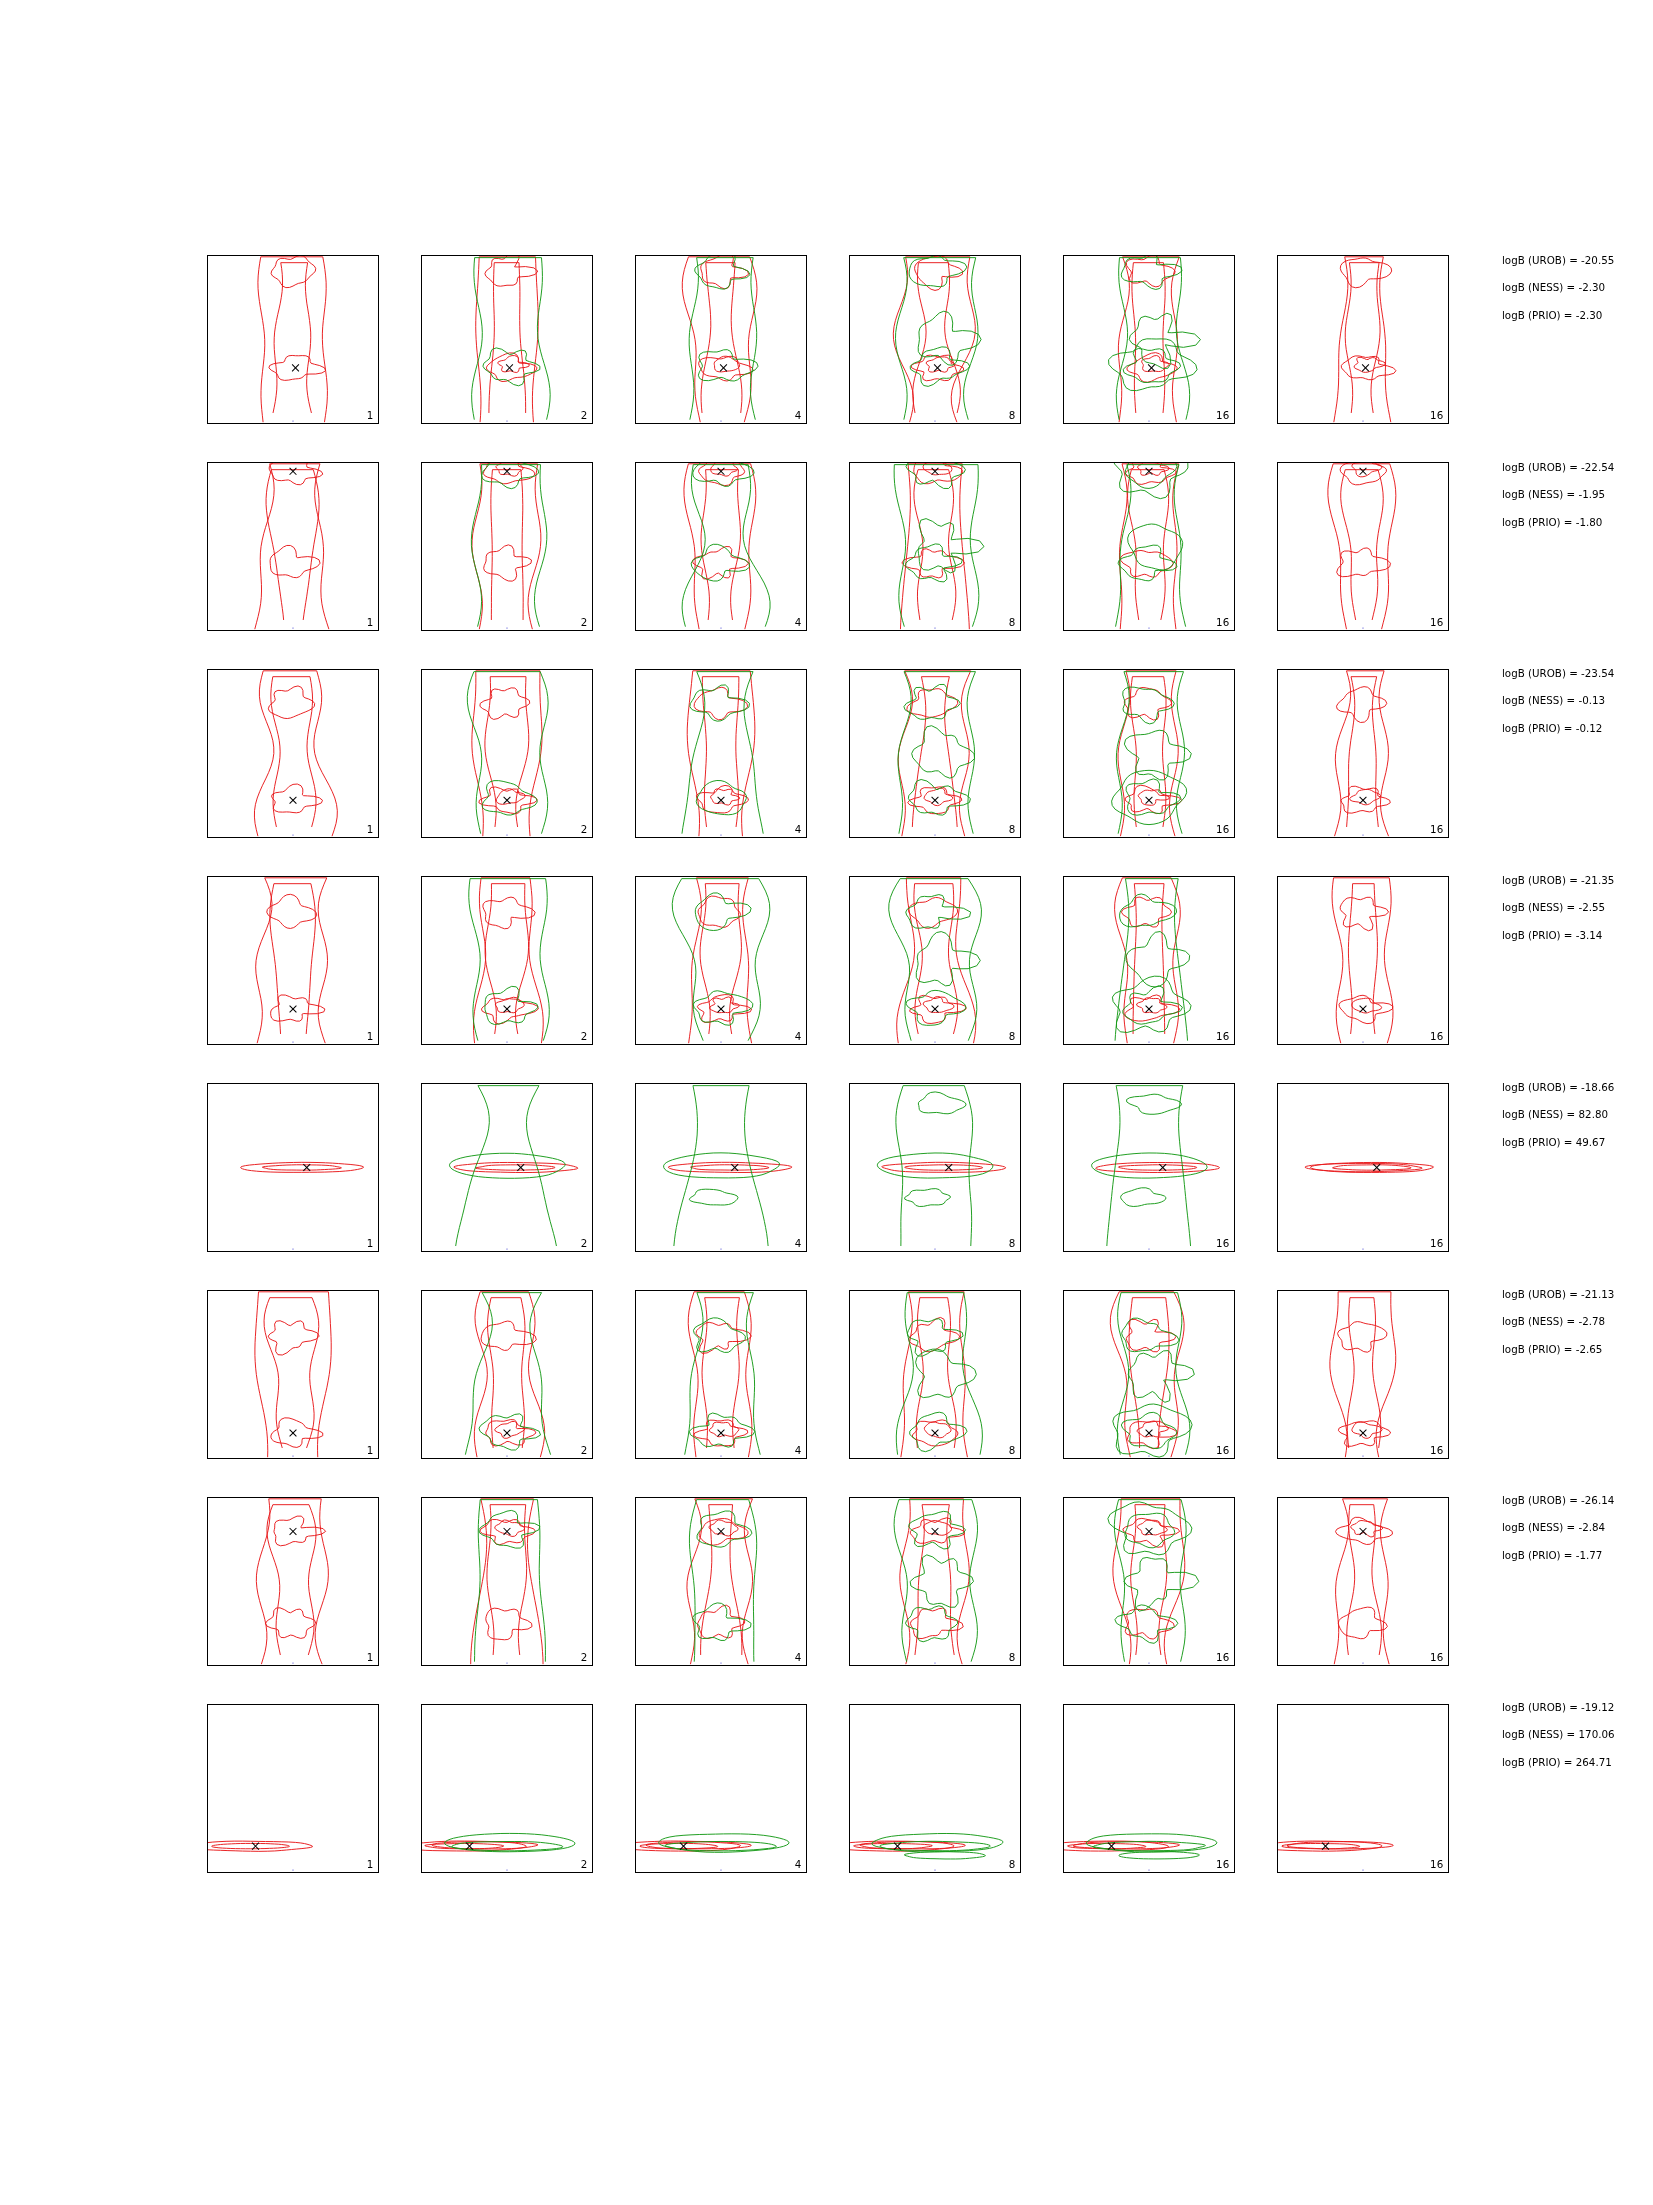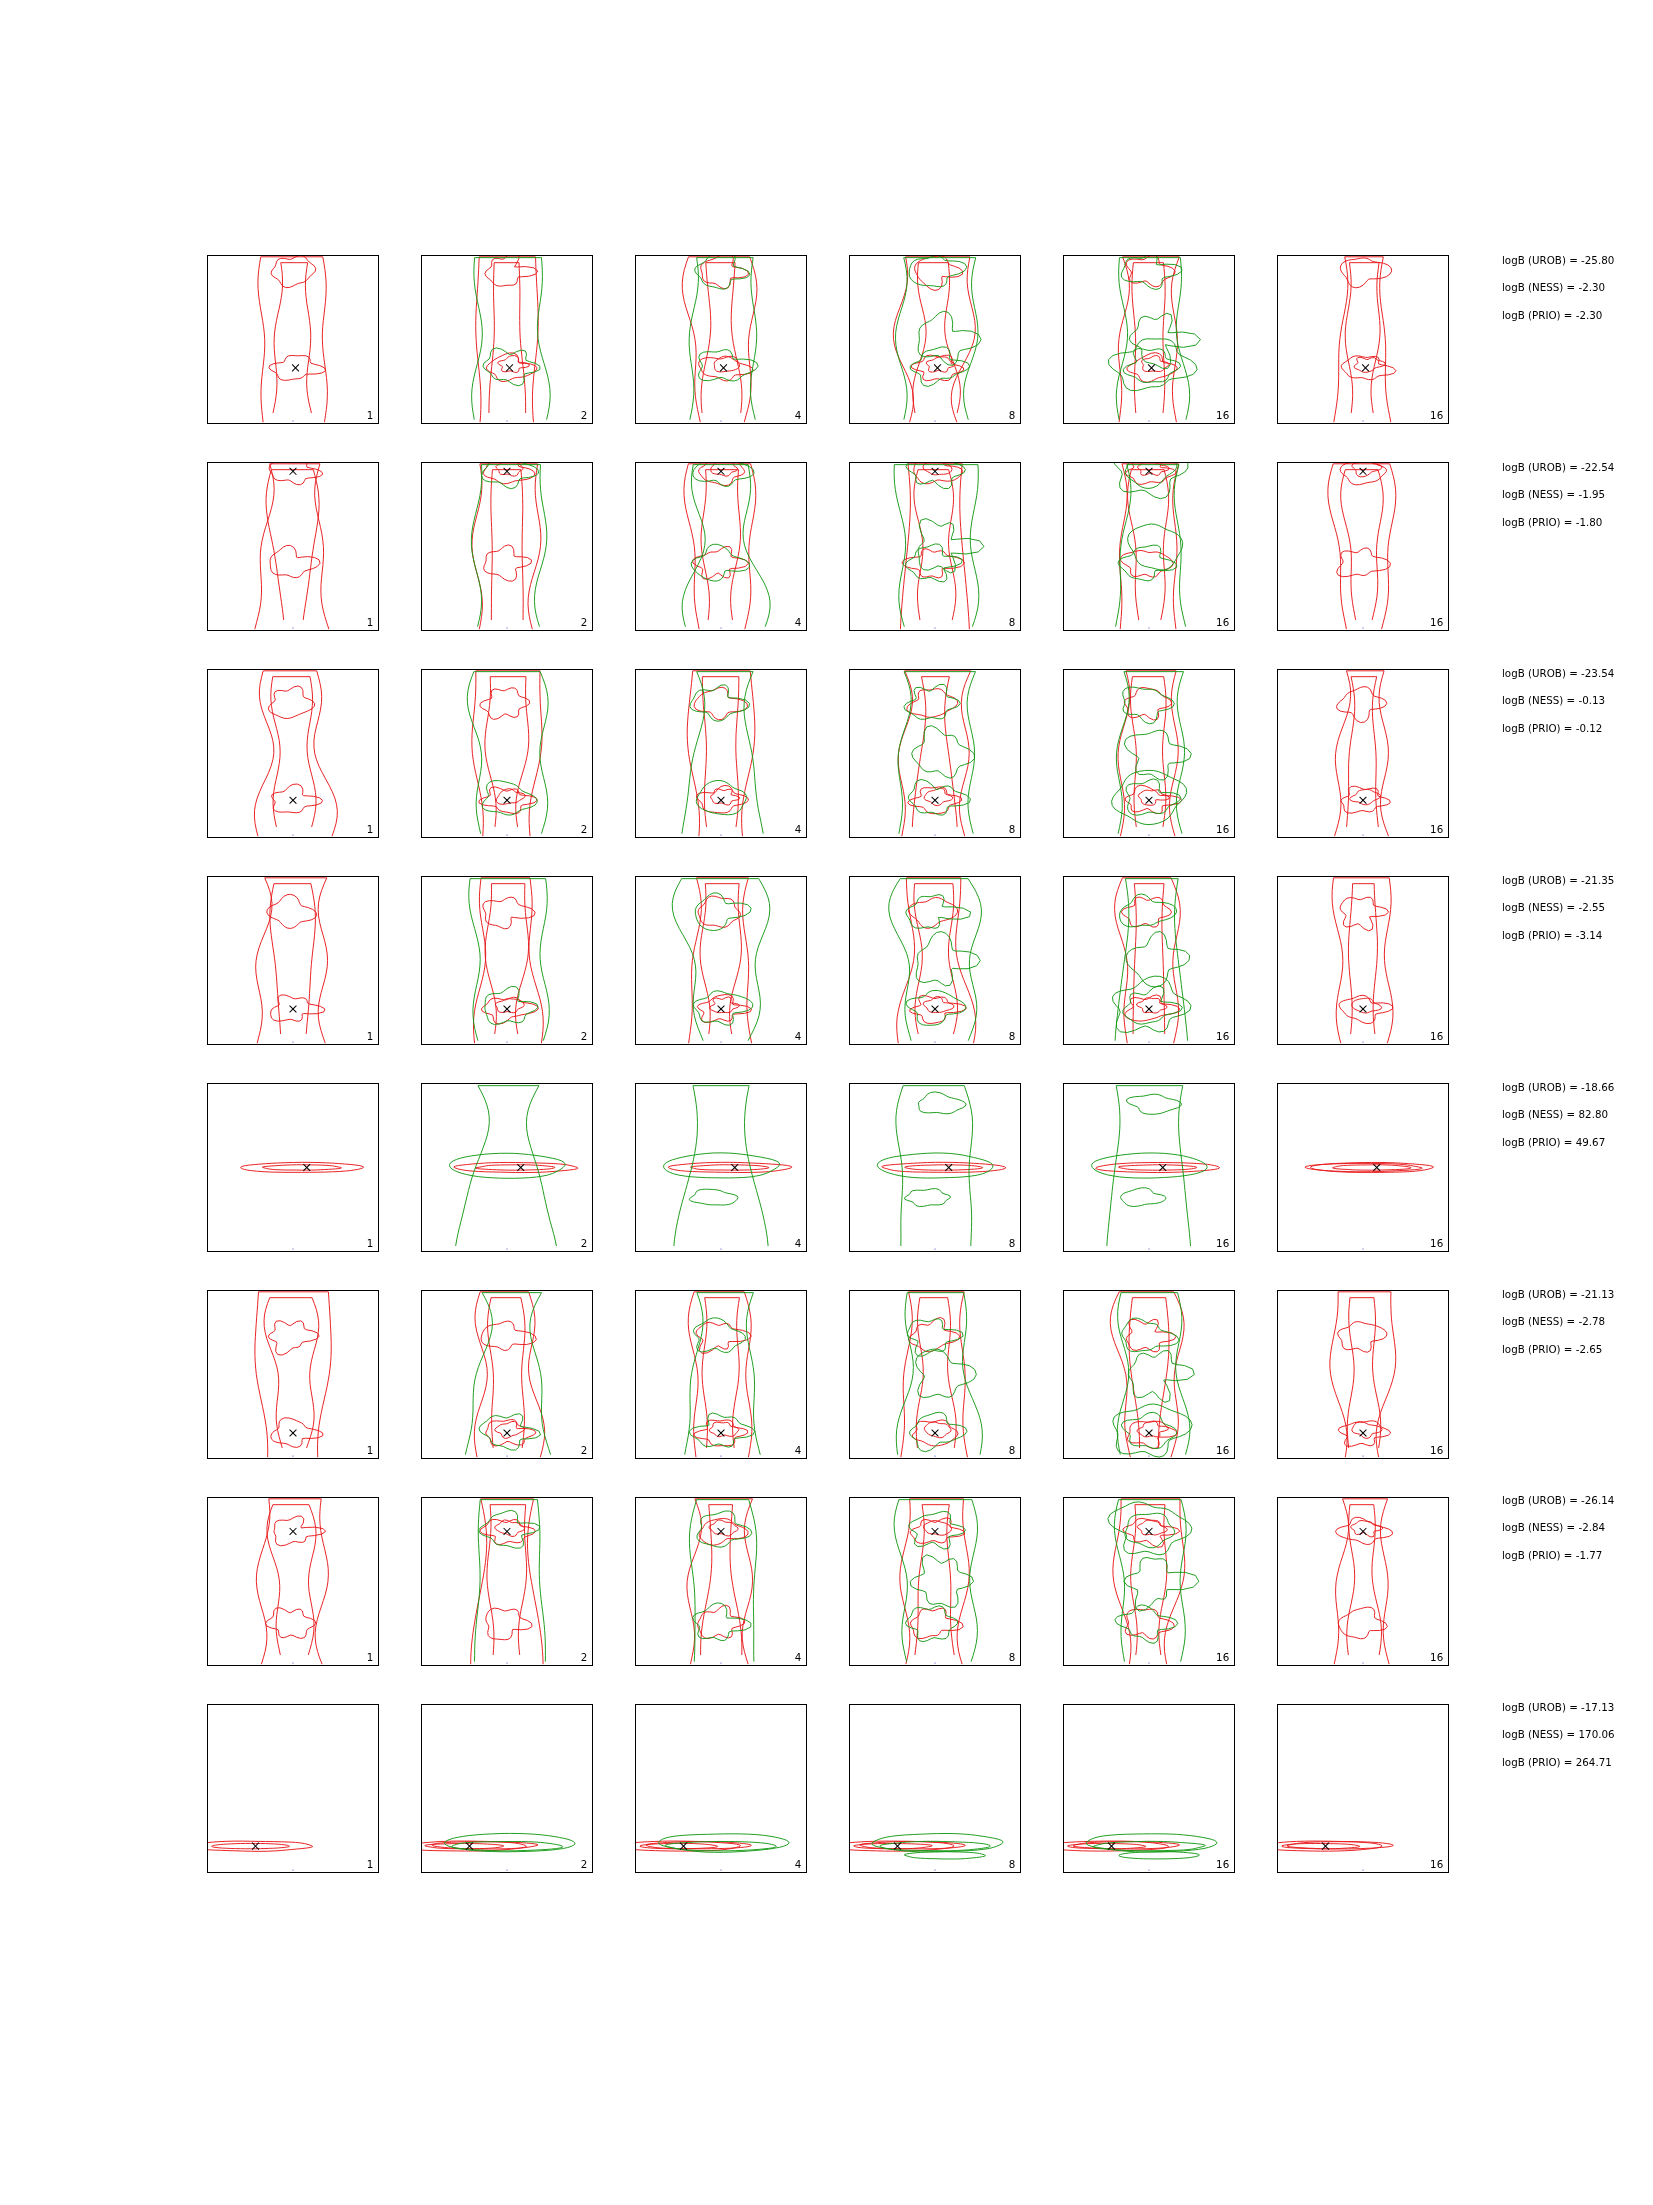--- a/index.html
+++ b/index.html
@@ -1813,21 +1813,21 @@
           <div class="xtick" style="left: 86px;">0</div>
           <div class="xtickmark" style="left: 86px;"></div>
           <div class="xtick" style="left: 137px;">2</div>
           <div class="xtickmark" style="left: 137px;"></div>
           <div class="panel-count">16</div>
         </div>
       </div>
     </div>
   <div id="annots">
       <div class="annot-block" style="top: 255px;">
-        <div class="annot-line">logB (UROB) = -25.80</div>
+        <div class="annot-line">logB (UROB) = -20.55</div>
         <div class="annot-line">logB (NESS) = -2.30</div>
         <div class="annot-line">logB (PRIO) = -2.30</div>
       </div>
       <div class="annot-block" style="top: 462px;">
         <div class="annot-line">logB (UROB) = -22.54</div>
         <div class="annot-line">logB (NESS) = -1.95</div>
         <div class="annot-line">logB (PRIO) = -1.80</div>
       </div>
       <div class="annot-block" style="top: 668px;">
         <div class="annot-line">logB (UROB) = -23.54</div>
@@ -1848,19 +1848,19 @@
         <div class="annot-line">logB (UROB) = -21.13</div>
         <div class="annot-line">logB (NESS) = -2.78</div>
         <div class="annot-line">logB (PRIO) = -2.65</div>
       </div>
       <div class="annot-block" style="top: 1495px;">
         <div class="annot-line">logB (UROB) = -26.14</div>
         <div class="annot-line">logB (NESS) = -2.84</div>
         <div class="annot-line">logB (PRIO) = -1.77</div>
       </div>
       <div class="annot-block" style="top: 1702px;">
-        <div class="annot-line">logB (UROB) = -17.13</div>
+        <div class="annot-line">logB (UROB) = -19.12</div>
         <div class="annot-line">logB (NESS) = 170.06</div>
         <div class="annot-line">logB (PRIO) = 264.71</div>
       </div>
     </div>
 </div>
 
 
 </body></html>

